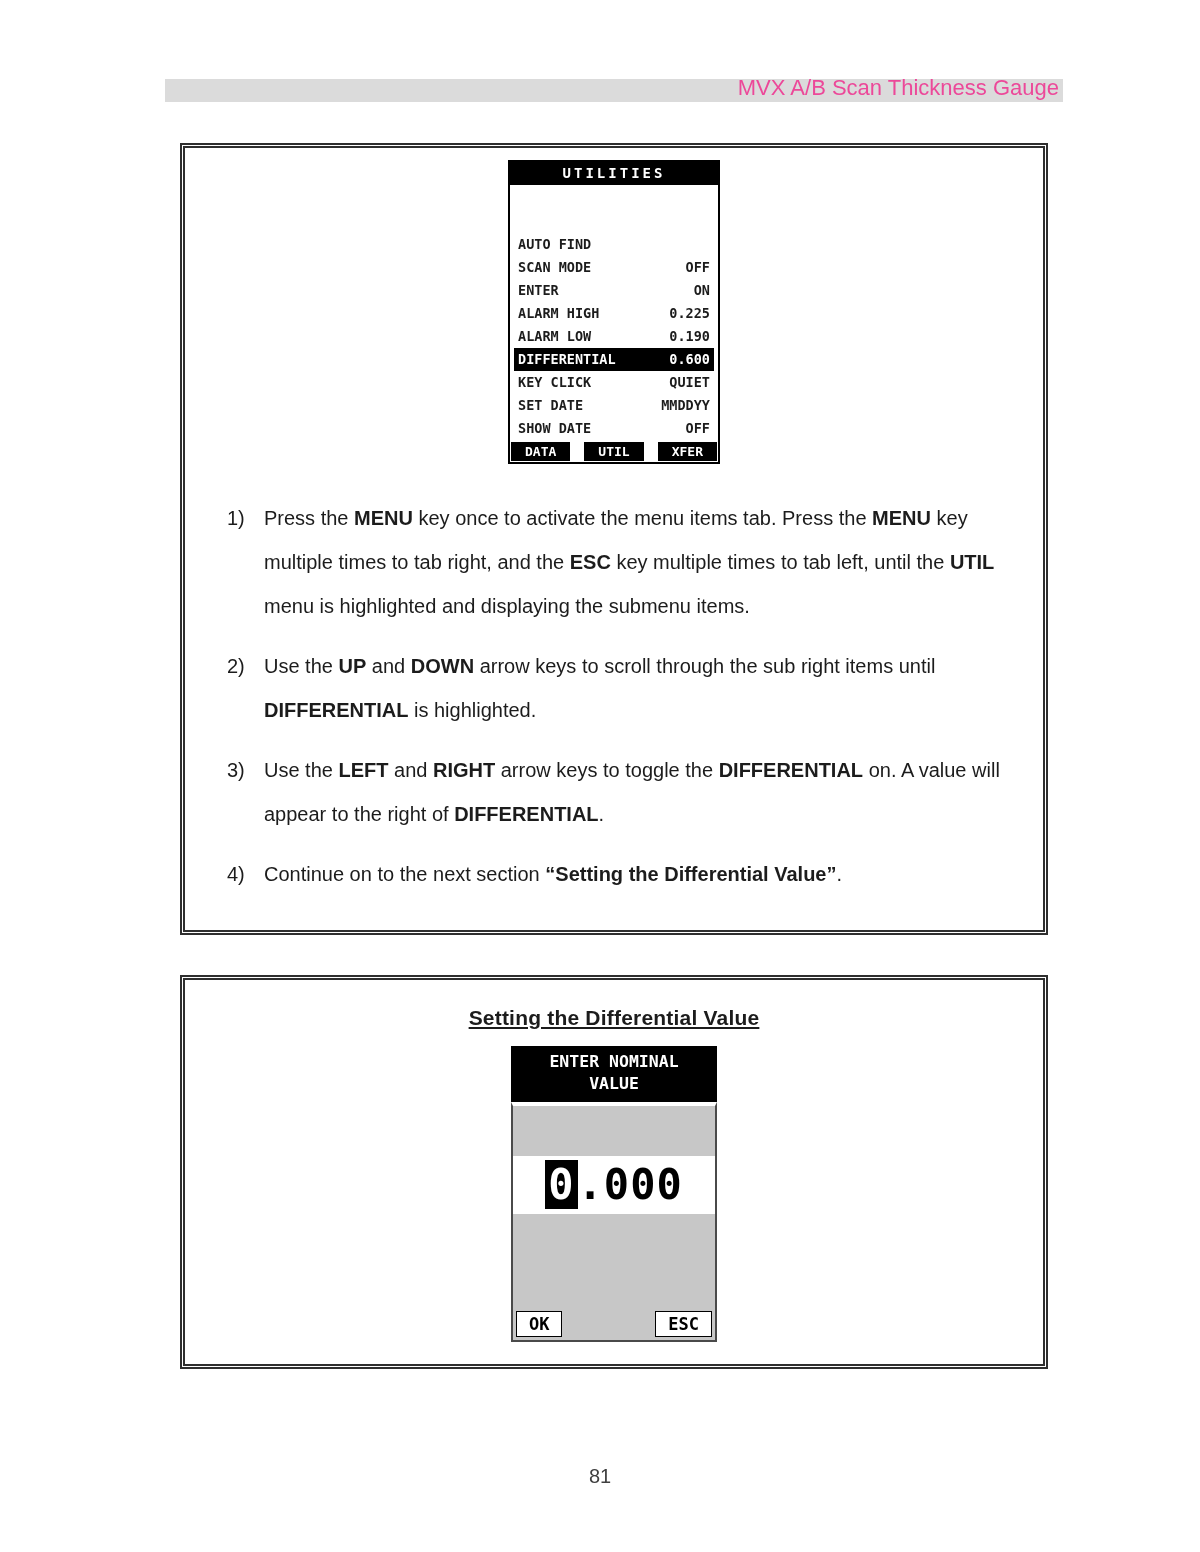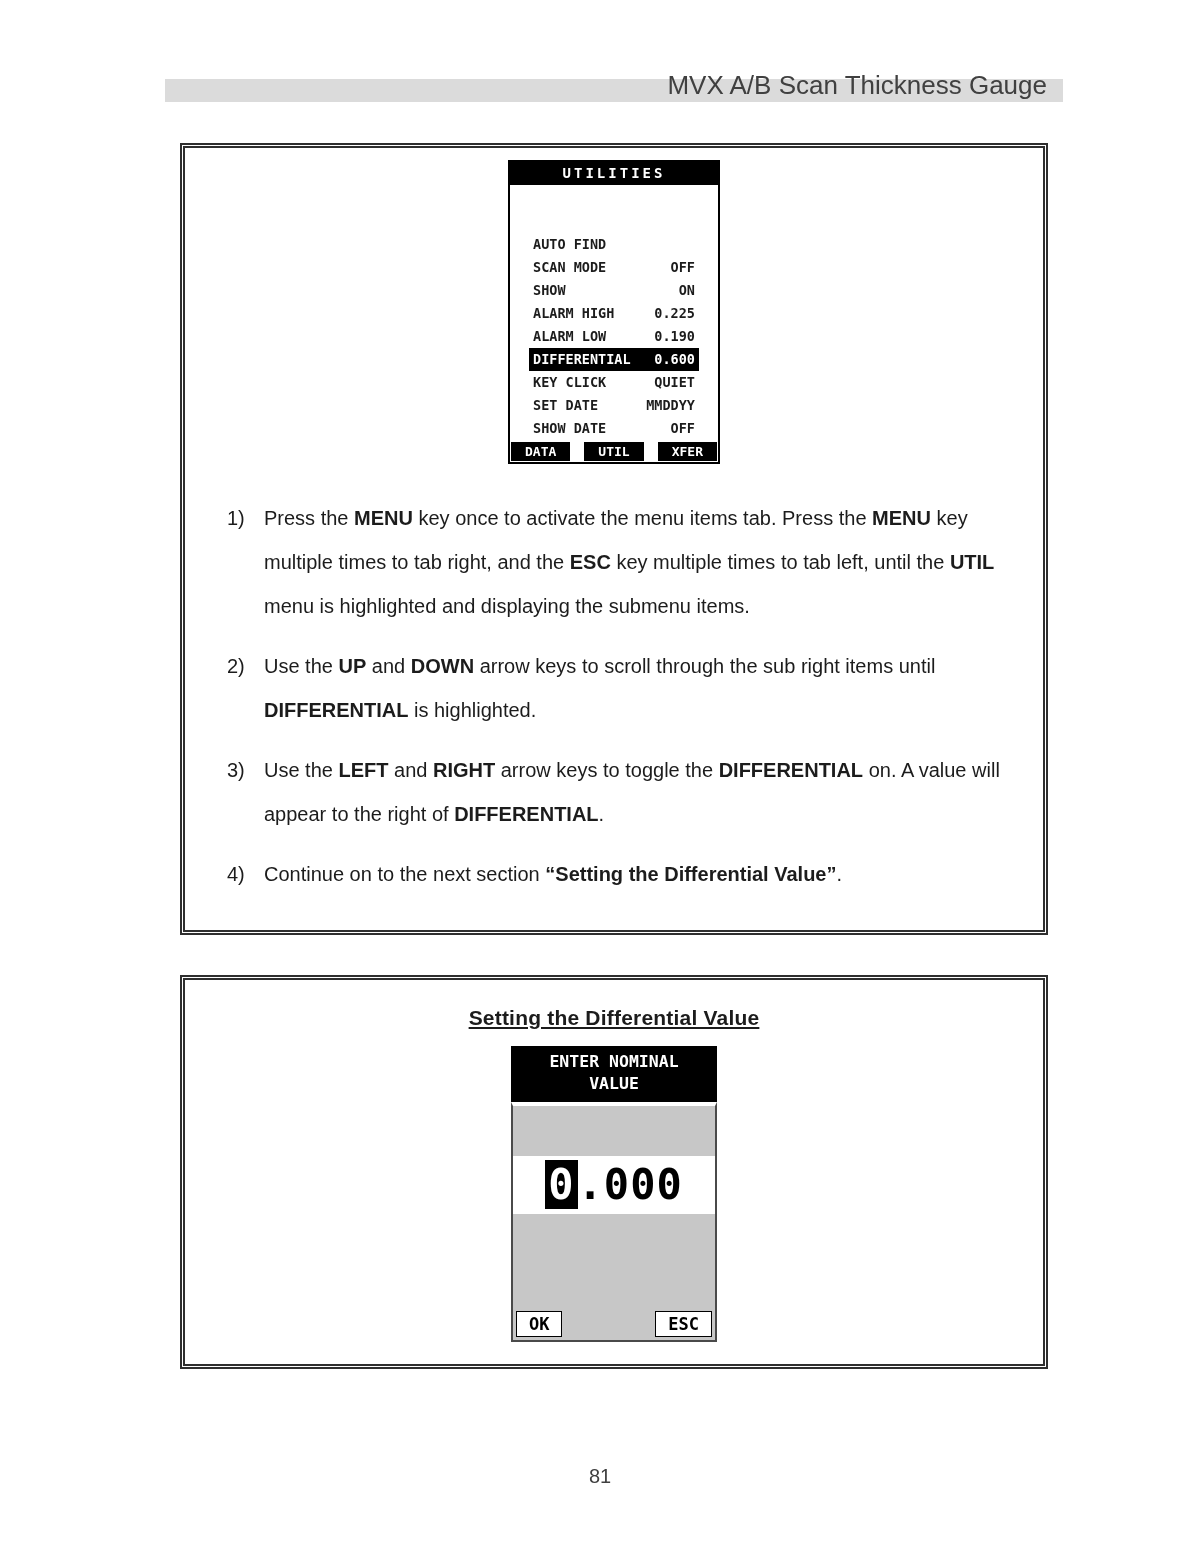--- a/index.html
+++ b/index.html
@@ -9,22 +9,22 @@
     font-family:"Liberation Sans", sans-serif;
     color:#1c1c1c;
     position:relative;
     overflow:hidden;
   }
 
   
   .header-wrap { position:relative; margin:76px 0 0 165px; width:898px; height:26px; }
   .header-bar  { position:absolute; left:0; bottom:0; width:100%; height:23px; background:#dbdbdb; }
   .header-title{
-    position:absolute; right:16px; bottom:1px;
-    font-size:26px; color:#404040; white-space:nowrap;
+    position:absolute; right:4px; bottom:1px;
+    font-size:22px; color:#ec4899; white-space:nowrap;
   }
 
   
   .box {
     width:868px; margin-left:180px;
     border:5px double #2e2e2e;
     background:#fff;
   }
   .box1 { margin-top:41px; padding:12px 42px 18px; }
   .box2 { margin-top:40px; padding:26px 42px 22px; }
@@ -32,21 +32,21 @@
   
   .mono { font-family:"DejaVu Sans Mono", monospace; font-weight:bold; }
 
   
   .lcd1 { width:212px; margin:0 auto; border:2px solid #000; background:#fff; }
   .lcd1-title {
     background:#000; color:#fff; text-align:center;
     font-size:14px; letter-spacing:3px; padding:3px 0 4px;
   }
   .lcd1-spacer { height:48px; }
-  .lcd1-items  { padding:0 19px; }
+  .lcd1-items  { padding:0 4px; }
   .lcd1-row {
     display:flex; justify-content:space-between;
     font-size:13.5px; line-height:23px; padding:0 4px;
     white-space:nowrap;
   }
   .lcd1-row.hl { background:#000; color:#fff; }
   .lcd1-tabs { display:flex; gap:14px; padding:1px 1px; margin-top:1px; }
   .lcd1-tab  { flex:1; background:#000; color:#fff; text-align:center; font-size:13px; line-height:19px; }
 
   
@@ -109,21 +109,21 @@
     <div class="lcd1-items">
         <div class="lcd1-row">
           <span class="lcd1-label">AUTO FIND</span>
           <span class="lcd1-value"></span>
         </div>
         <div class="lcd1-row">
           <span class="lcd1-label">SCAN MODE</span>
           <span class="lcd1-value">OFF</span>
         </div>
         <div class="lcd1-row">
-          <span class="lcd1-label">SHOW</span>
+          <span class="lcd1-label">ENTER</span>
           <span class="lcd1-value">ON</span>
         </div>
         <div class="lcd1-row">
           <span class="lcd1-label">ALARM HIGH</span>
           <span class="lcd1-value">0.225</span>
         </div>
         <div class="lcd1-row">
           <span class="lcd1-label">ALARM LOW</span>
           <span class="lcd1-value">0.190</span>
         </div>

